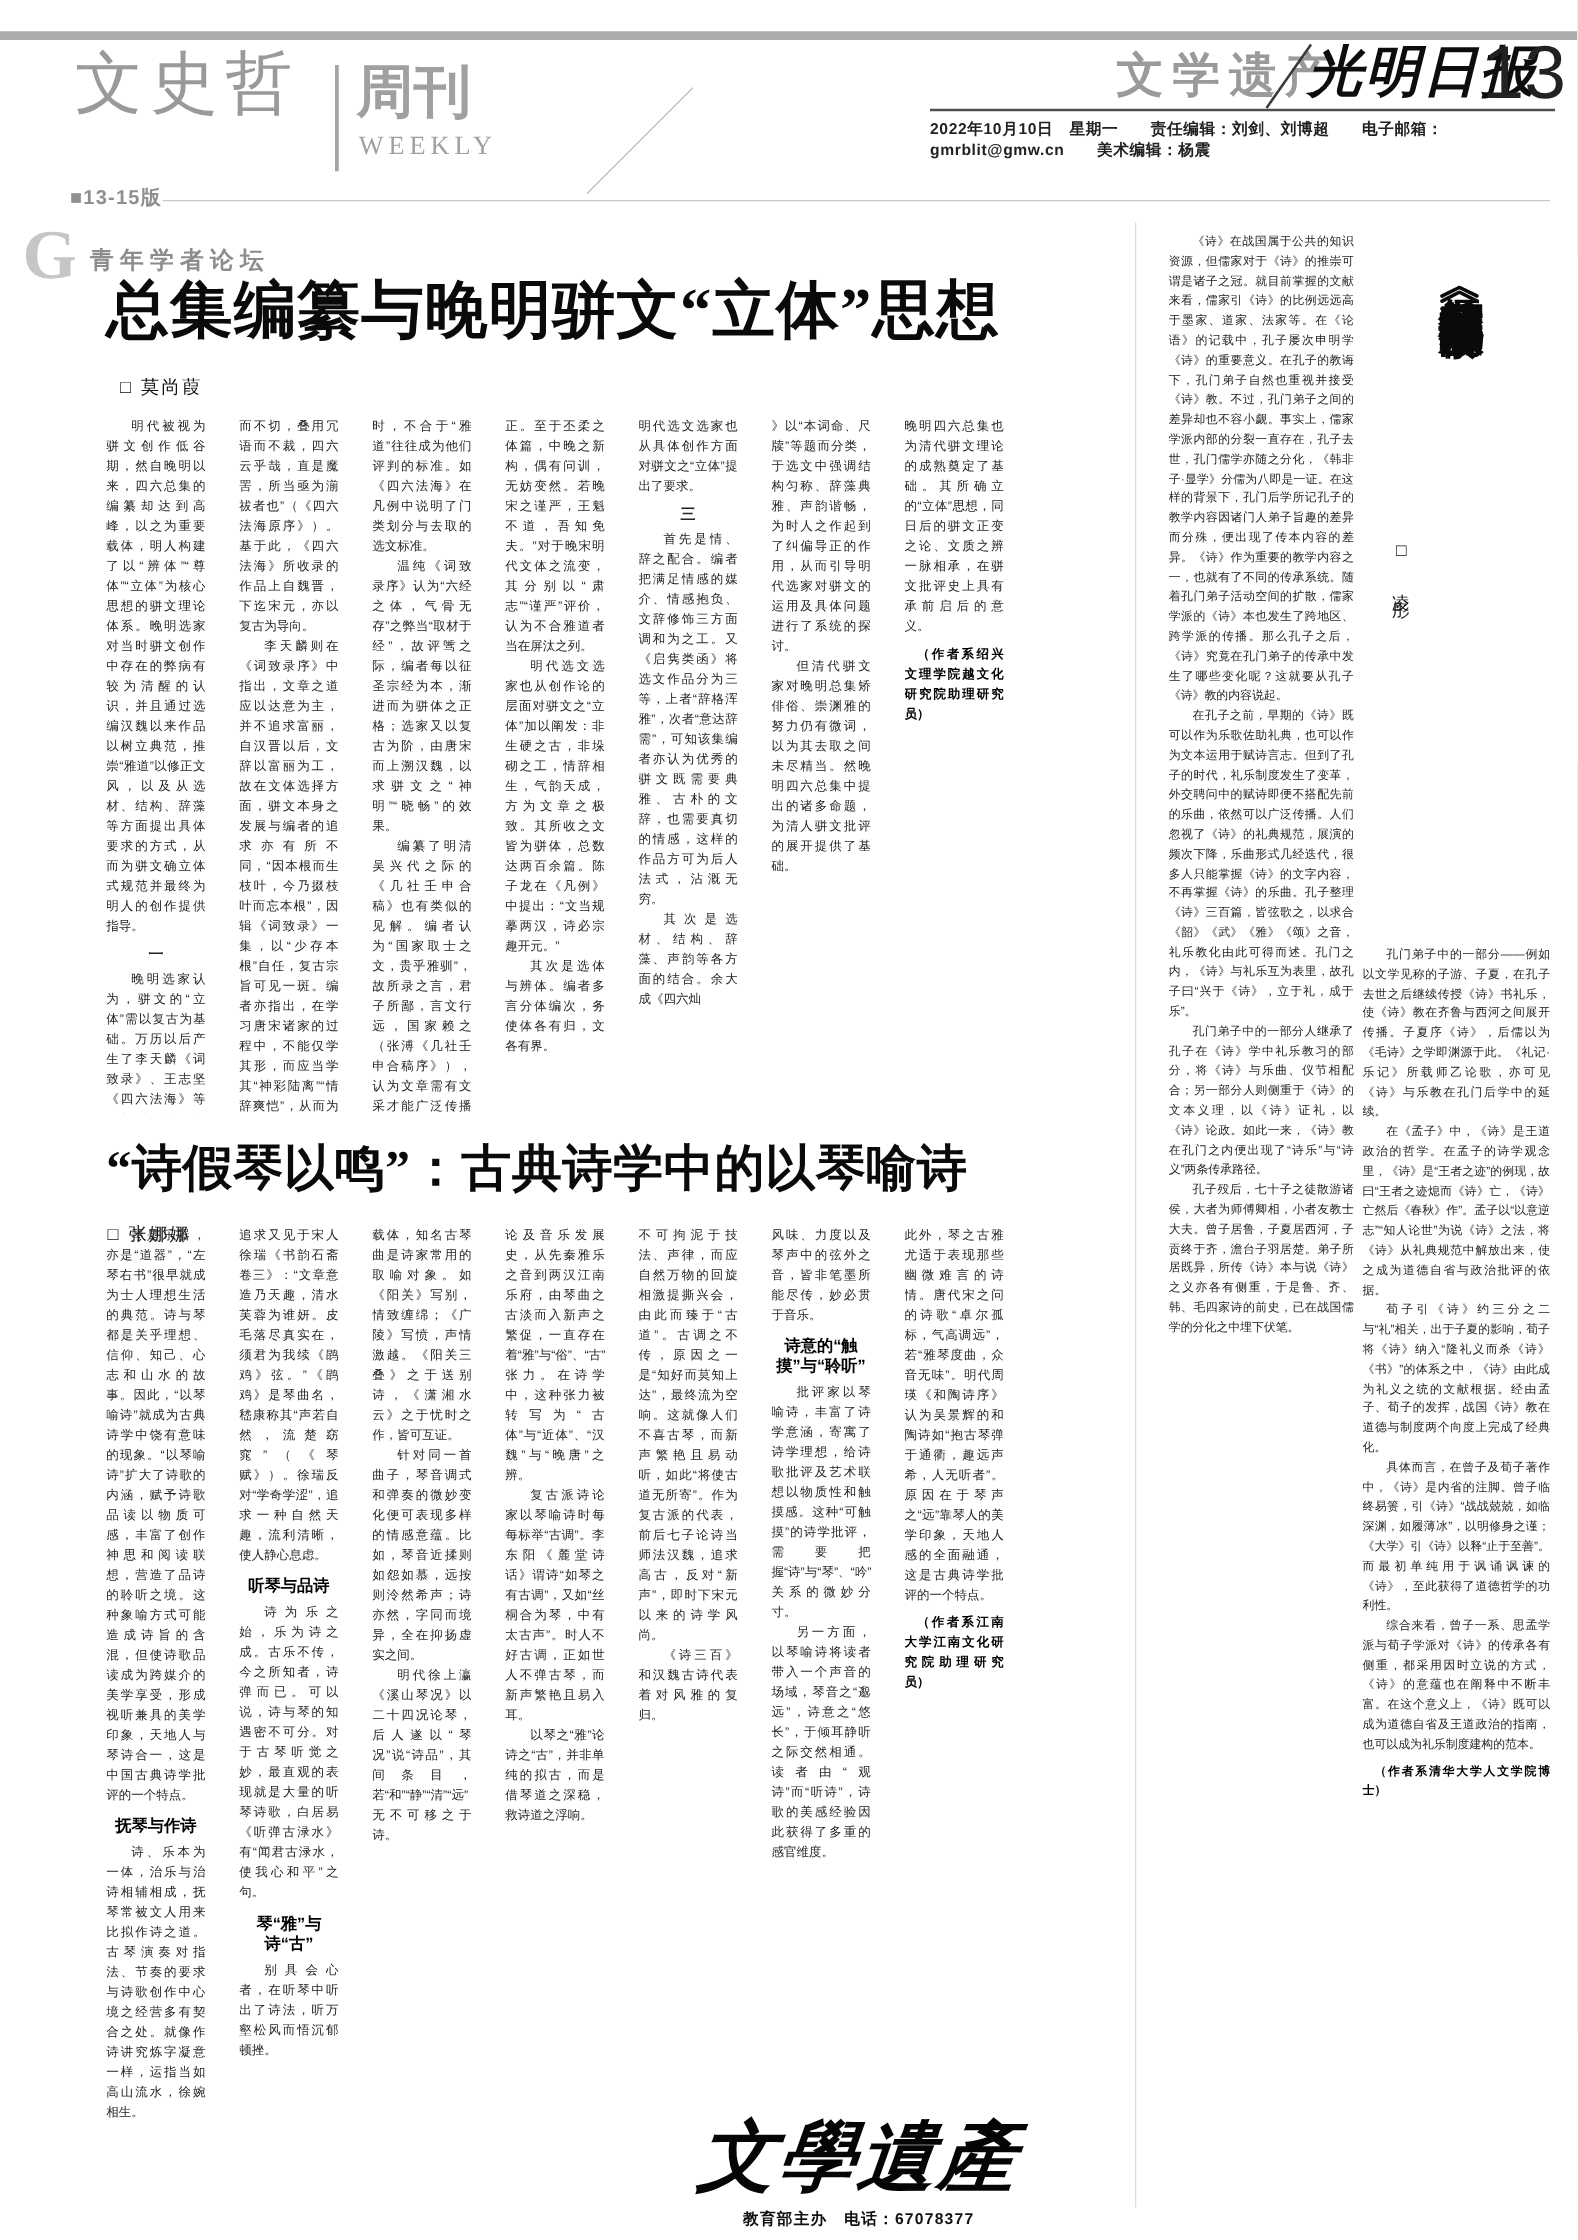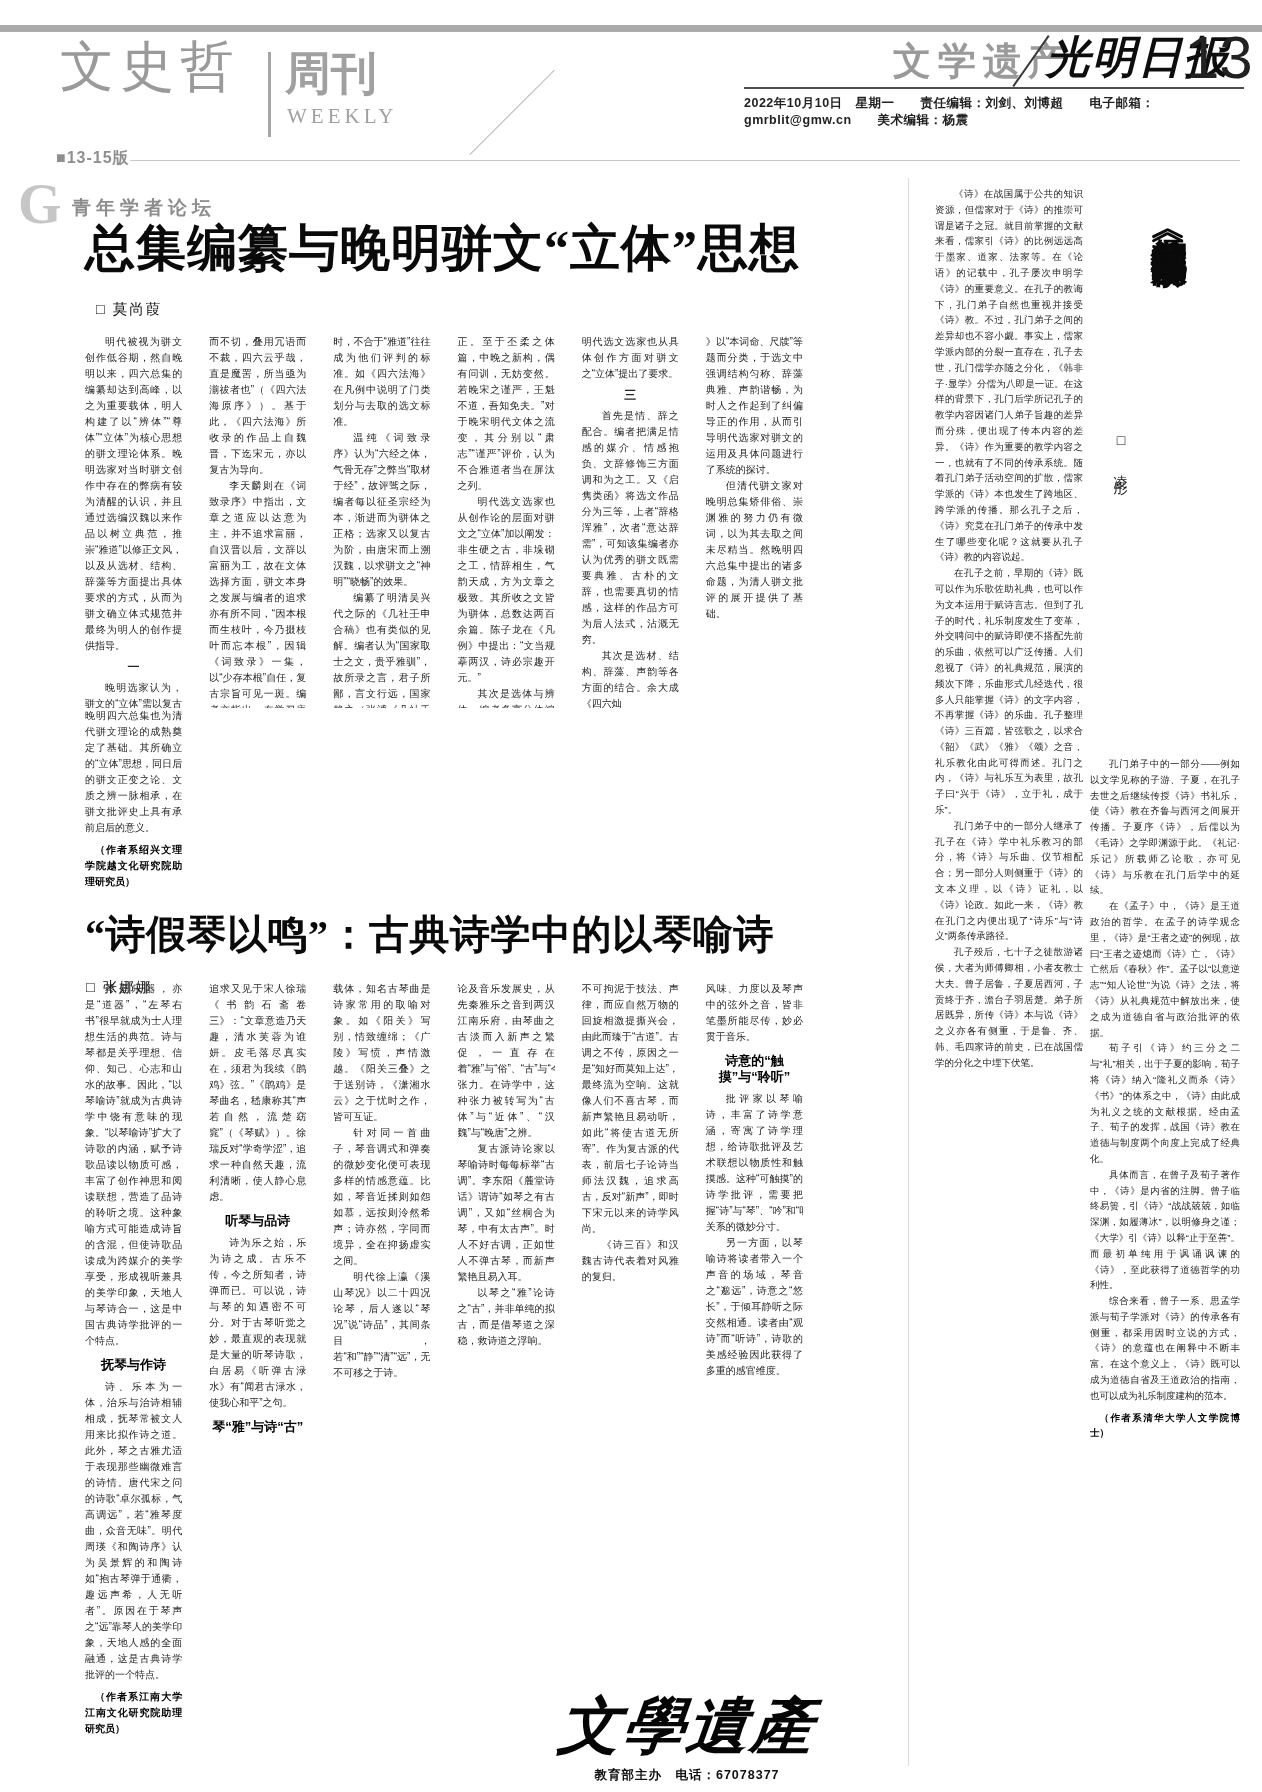--- a/index.html
+++ b/index.html
@@ -25,21 +25,21 @@
   #dateline-rule{left:744px;top:87px;width:500px;height:1.5px;background:#4d4d4d;}
   #dateline{left:744px;top:95px;width:500px;font-size:12.5px;font-weight:700;color:#222;letter-spacing:0.5px;}
   
   #g-logo{left:18px;top:176px;font-size:56px;font-weight:700;color:#c6c6c6;
         font-family:"Liberation Serif","DejaVu Serif",serif;line-height:1;}
   #forum-label{left:72px;top:195px;font-size:19px;font-weight:700;color:#8d8d8d;letter-spacing:5px;}
   #a1-title{left:85px;top:220px;width:740px;font-size:50px;font-weight:900;color:#0a0a0a;
         letter-spacing:1px;line-height:1.15;font-family:"Liberation Serif","DejaVu Serif",serif;}
   #a1-byline{left:96px;top:300px;font-size:14.5px;color:#111;letter-spacing:2px;}
   
-  .colgrid{display:grid;grid-template-columns:repeat(6,1fr);column-gap:27px;}
+  .colgrid{display:grid;grid-template-columns:repeat(7,1fr);column-gap:27px;}
   #a1-cols{left:85px;top:334px;width:718px;height:556px;}
   #a2-cols{left:85px;top:981px;width:718px;height:756px;}
   .col{overflow:hidden;font-size:10px;line-height:16px;text-align:justify;color:#232323;}
   .b-p{text-indent:2em;}
   .b-pc{text-indent:0;}
   .b-m{text-align:center;font-weight:700;font-size:12px;margin:5px 0;}
   .b-h{text-align:center;font-weight:700;font-size:13px;margin:8px 0 6px 0;color:#000;}
   .b-a{font-weight:700;margin-top:6px;text-indent:1em;color:#000;}
   
   #a2-title{left:85px;top:912px;width:740px;font-size:40px;font-weight:900;color:#0a0a0a;

